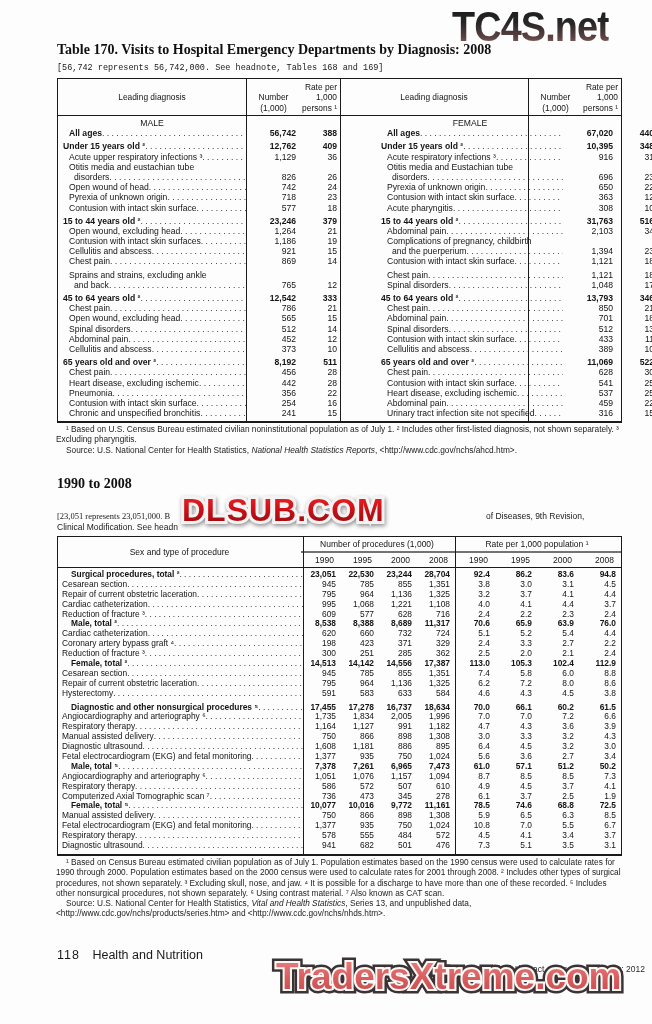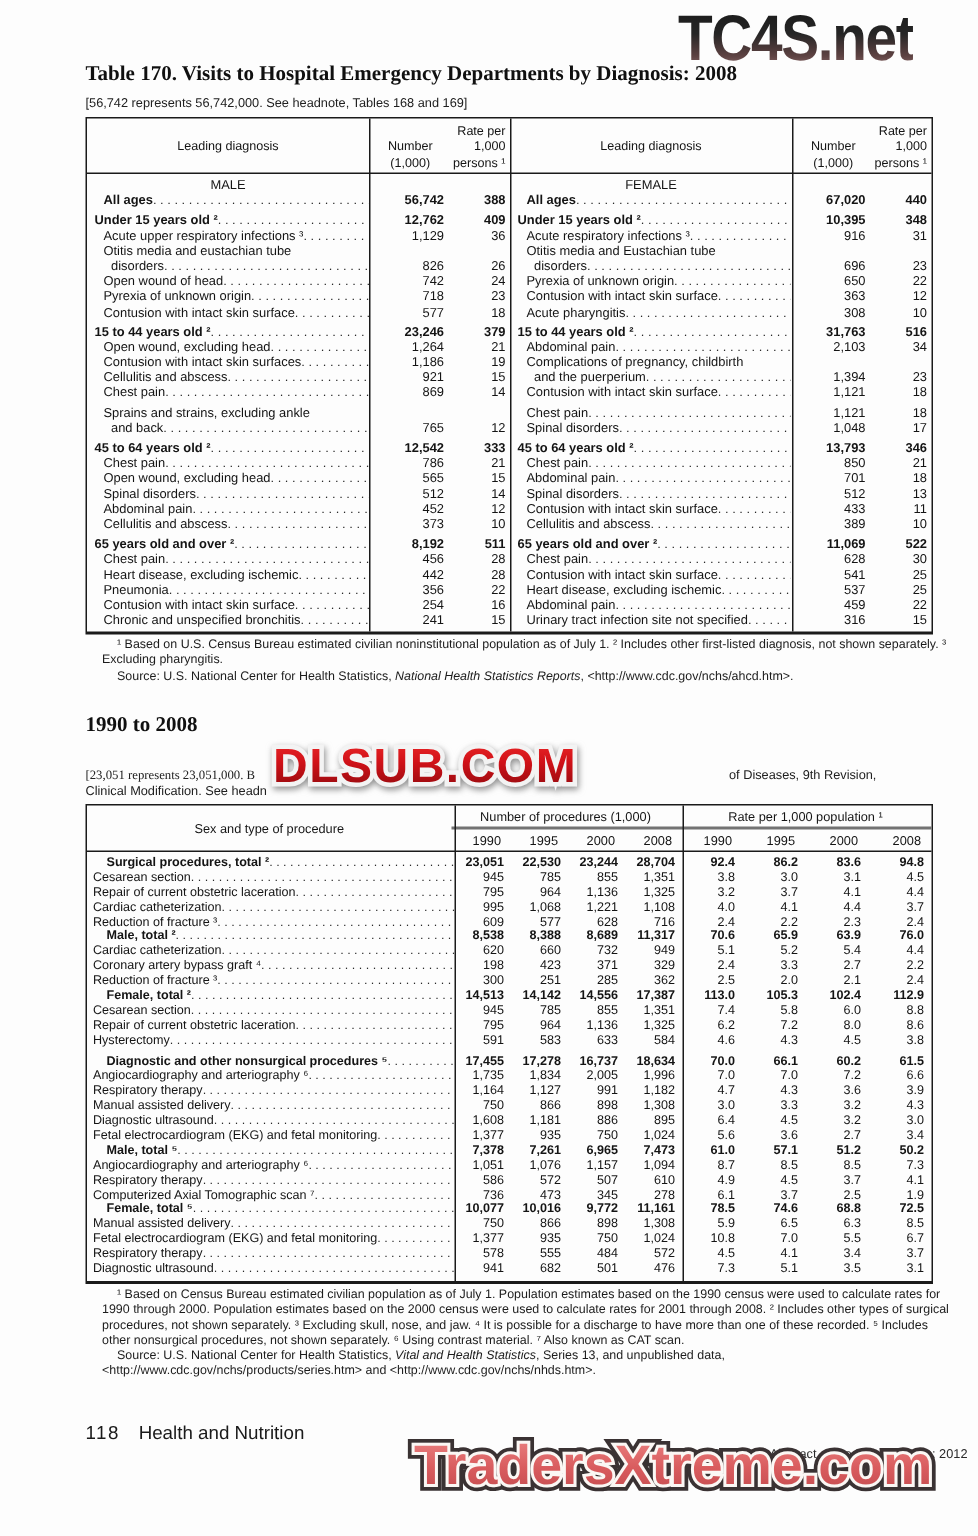--- a/index.html
+++ b/index.html
@@ -13,21 +13,21 @@
   .tbl{position:absolute;left:57px;width:565px;border:1px solid #1a1a1a;border-bottom-width:2px;box-sizing:border-box;background:transparent;}
   .vl{position:absolute;top:0;bottom:0;width:1px;background:#1a1a1a;}
   
   .t170{top:78px;}
   .t170 .hdr{height:36px;border-bottom:1.5px solid #1a1a1a;display:flex;font-size:8.4px;line-height:10.3px;}
   .t170 .half{width:282px;display:flex;}
   .t170 .halfR{width:281px;display:flex;}
   .hc-lab{width:188px;display:flex;align-items:center;justify-content:center;}
   .hc-num{width:55px;display:flex;flex-direction:column;justify-content:flex-end;text-align:center;padding-bottom:2px;}
   .hc-rate{flex:1;display:flex;flex-direction:column;justify-content:flex-end;text-align:right;padding-right:3px;padding-bottom:2px;}
-  .t170 .body{position:relative;padding:2px 0 3px 0;display:flex;font-size:8.6px;}
+  .t170 .body{position:relative;padding:2px 0 3px 0;display:flex;font-size:8.6px;gap:36px;}
   .t170 .col{width:282px;}
   .t170 .colR{width:281px;}
   .r{display:flex;height:10.2px;line-height:10.2px;white-space:nowrap;}
   .r.b{font-weight:bold;}
   .r.g{margin-top:3px;}
   .clab{width:188px;text-align:center;}
   .lab{white-space:nowrap;}
   .lab.i0{padding-left:5px;}
   .lab.i1{padding-left:11px;}
   .lab.i2{padding-left:16px;}
@@ -50,21 +50,21 @@
   .t171 .body{position:relative;padding:2px 0 3px 0;font-size:8.4px;}
   .t171 .r{height:9.9px;line-height:9.9px;}
   .t171 .r.g{margin-top:4px;}
   .t171 .lab.i0{padding-left:13px;}
   .t171 .lab.i1{padding-left:4px;}
   .t171 .labwrap{display:flex;width:245px;flex-shrink:0;overflow:hidden;}
   .v{text-align:right;box-sizing:border-box;flex-shrink:0;}
   .v.a{width:38px;padding-right:5px;}
   .v.bb{width:42px;padding-right:7px;}
   
-  .fn{position:absolute;left:68px;width:566px;font-size:8.3px;line-height:10.3px;color:#1c1c1c;}
+  .fn{position:absolute;left:56px;width:566px;font-size:8.3px;line-height:10.3px;color:#1c1c1c;}
   .fn p{margin:0;text-indent:10px;}
   .fn .it{font-style:italic;}
   
   .footer-left{position:absolute;left:57px;top:948px;font-size:12.5px;color:#1a1a1a;}
   .footer-left .pn{margin-right:9px;letter-spacing:1px;}
   .footer-right{position:absolute;right:7px;top:964px;font-size:8.5px;color:#2a2a2a;}
   
   .wm-top{position:absolute;top:2px;left:452px;font-size:43px;font-weight:bold;letter-spacing:-1px;
     transform:scaleX(0.88);transform-origin:left top;white-space:nowrap;
     background:linear-gradient(180deg,#181818 0%,#262626 42%,#5d4242 72%,#a98484 100%);
@@ -77,21 +77,21 @@
   .wm-bot{position:absolute;top:956px;left:276px;white-space:nowrap;font-weight:bold;font-size:37px;letter-spacing:0px;}
   .wm-bot .l1{position:absolute;left:0;top:0;-webkit-text-stroke:9px #3a3233;color:#3a3233;}
   .wm-bot .l2{position:absolute;left:0;top:0;-webkit-text-stroke:4px #fbf7f4;color:#fbf7f4;}
   .wm-bot .l3{position:relative;background:linear-gradient(180deg,#ec8585 0%,#d95c5e 55%,#c24a4e 100%);
     -webkit-background-clip:text;background-clip:text;color:transparent;}
 </style>
 </head>
 <body>
 
 <div class="abs ttl" style="top:42px;left:57px;">Table 170. Visits to Hospital Emergency Departments by Diagnosis: 2008</div>
-<div class="abs headnote" style="top:63px;left:57px;">[56,742 represents 56,742,000. See headnote, Tables 168 and 169]</div>
+<div class="abs headnote" style="top:63px;left:57px;font-family:Liberation Mono, monospace;">[56,742 represents 56,742,000. See headnote, Tables 168 and 169]</div>
 
 <div class="tbl t170">
   <div class="hdr">
     <div class="half">
       <div class="hc-lab">Leading diagnosis</div>
       <div class="hc-num">
         <div>Number</div>
         <div>(1,000)</div>
       </div>
       <div class="hc-rate">
@@ -560,21 +560,21 @@
         <span class="v bb">76.0</span>
       </div>
       <div class="r">
         <span class="labwrap">
           <span class="lab i1">Cardiac catheterization</span>
           <span class="dots"> . . . . . . . . . . . . . . . . . . . . . . . . . . . . . . . . . . . . . . . . . . . . . . . . . . . . . . . . . . . . . . . . . . . . . . . . . . . . . . . . . . . . . . . . . .</span>
         </span>
         <span class="v a">620</span>
         <span class="v a">660</span>
         <span class="v a">732</span>
-        <span class="v a">949</span>
+        <span class="v a">724</span>
         <span class="v bb">5.1</span>
         <span class="v bb">5.2</span>
         <span class="v bb">5.4</span>
         <span class="v bb">4.4</span>
       </div>
       <div class="r">
         <span class="labwrap">
           <span class="lab i1">Coronary artery bypass graft ⁴</span>
           <span class="dots"> . . . . . . . . . . . . . . . . . . . . . . . . . . . . . . . . . . . . . . . . . . . . . . . . . . . . . . . . . . . . . . . . . . . . . . . . . . . . . . . . . . . . . . . . . .</span>
         </span>

